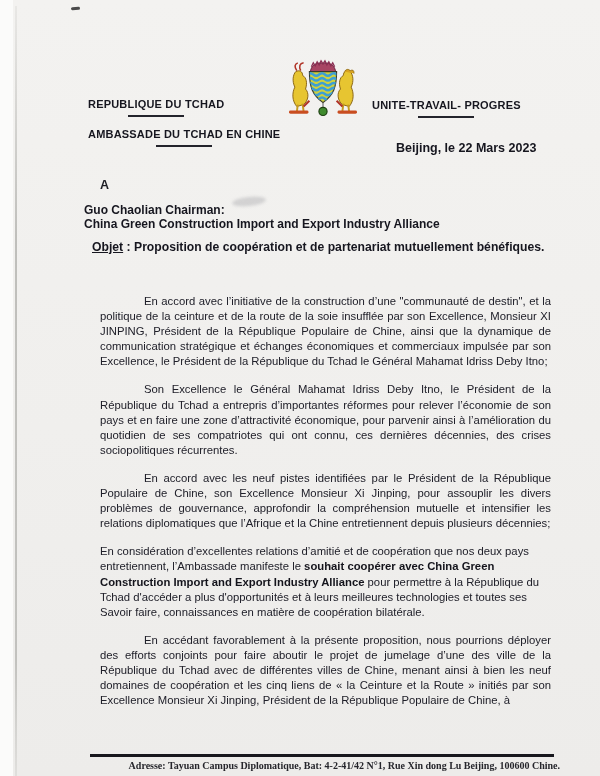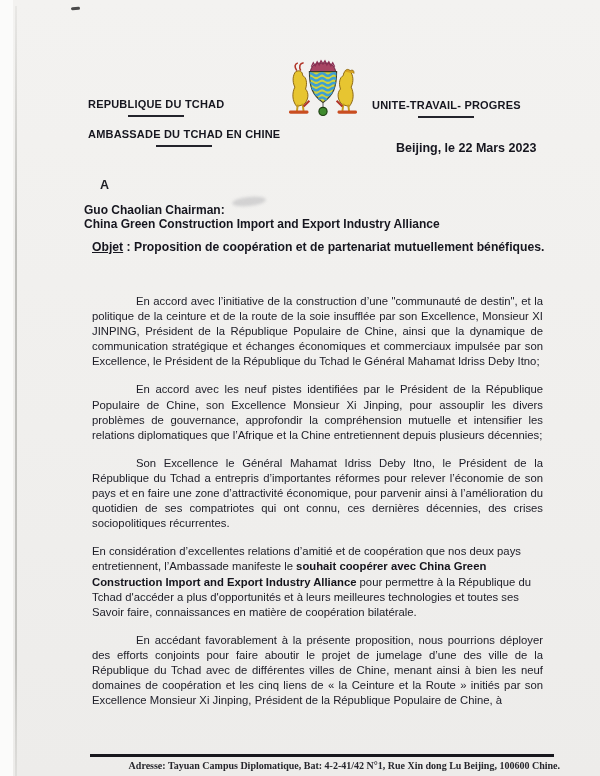--- a/index.html
+++ b/index.html
@@ -34,21 +34,21 @@
   .ref-number{font-family:"Liberation Serif","DejaVu Serif",serif;font-weight:bold;font-size:20px;letter-spacing:1px;vertical-align:-1px;}
   .dateline{position:absolute;left:372px;top:141px;font-weight:bold;font-size:12.5px;color:#16161f;white-space:nowrap;margin-left:24px;}
 
   
   .salutation{position:absolute;left:100px;top:178px;font-weight:bold;font-size:12.5px;}
   .recipient{position:absolute;left:84px;top:203px;font-weight:bold;font-size:12px;line-height:14px;color:#16161f;}
   .subject{position:absolute;left:92px;top:240px;width:474px;font-weight:bold;font-size:12.2px;line-height:15px;color:#16161f;}
   .subject .obj-label{font-weight:600;text-decoration:underline;}
 
   
-  .body-text{position:absolute;left:92px;top:294px;width:451px;height:458px;overflow:hidden;
+  .body-text{position:absolute;left:100px;top:294px;width:451px;height:458px;overflow:hidden;
     font-size:11.3px;line-height:15.1px;color:#20202a;}
   .body-text p{margin:0 0 13px 0;text-align:justify;text-indent:44px;}
   .body-text p.no-indent{text-indent:0;text-align:left;}
   .body-text b{color:#14141c;}
 
   
   .footer-rule{position:absolute;left:90px;top:754px;width:464px;height:2.5px;background:#17171d;}
   .footer-address{position:absolute;left:84px;top:760px;width:476px;text-align:right;
     font-family:Liberation Serif, serif;font-weight:bold;font-size:10px;color:#26262c;white-space:nowrap;}
 </style>
@@ -120,22 +120,22 @@
     <div>Guo Chaolian Chairman:</div>
     <div>China Green Construction Import and Export Industry Alliance</div>
   </div>
 
   <div class="subject">
     <span class="obj-label">Objet</span><span> : </span><span>Proposition de coopération et de partenariat mutuellement bénéfiques.</span>
   </div>
 
   <div class="body-text">
     <p>En accord avec l’initiative de la construction d’une "communauté de destin", et la politique de la ceinture et de la route de la soie insufflée par son Excellence, Monsieur XI JINPING, Président de la République Populaire de Chine, ainsi que la dynamique de communication stratégique et échanges économiques et commerciaux impulsée par son Excellence, le Président de la République du Tchad le Général Mahamat Idriss Deby Itno;</p>
+    <p>Son Excellence le Général Mahamat Idriss Deby Itno, le Président de la République du Tchad a entrepris d’importantes réformes pour relever l’économie de son pays et en faire une zone d’attractivité économique, pour parvenir ainsi à l’amélioration du quotidien de ses compatriotes qui ont connu, ces dernières décennies, des crises sociopolitiques récurrentes.</p>
     <p>En accord avec les neuf pistes identifiées par le Président de la République Populaire de Chine, son Excellence Monsieur Xi Jinping, pour assouplir les divers problèmes de gouvernance, approfondir la compréhension mutuelle et intensifier les relations diplomatiques que l’Afrique et la Chine entretiennent depuis plusieurs décennies;</p>
-    <p>Son Excellence le Général Mahamat Idriss Deby Itno, le Président de la République du Tchad a entrepris d’importantes réformes pour relever l’économie de son pays et en faire une zone d’attractivité économique, pour parvenir ainsi à l’amélioration du quotidien de ses compatriotes qui ont connu, ces dernières décennies, des crises sociopolitiques récurrentes.</p>
     <p class="no-indent"><span>En considération d’excellentes relations d’amitié et de coopération que nos deux pays entretiennent, l’Ambassade manifeste le </span><b>souhait coopérer avec  China Green Construction Import and Export Industry Alliance</b><span> pour permettre à la République du Tchad d'accéder a plus d'opportunités et à leurs meilleures technologies et toutes ses Savoir faire, connaissances en matière de coopération bilatérale.</span></p>
     <p>En accédant favorablement à la présente proposition, nous pourrions déployer des efforts conjoints pour faire aboutir le projet de jumelage d’une des ville de la République du Tchad avec de différentes villes de Chine, menant ainsi à bien les neuf domaines de coopération et les cinq liens de « la Ceinture et la Route » initiés par son Excellence Monsieur Xi Jinping, Président de la République Populaire de Chine, à</p>
   </div>
 
   <div class="footer-rule"></div>
   <div class="footer-address">Adresse: Tayuan Campus Diplomatique, Bat: 4-2-41/42 N°1, Rue Xin dong Lu Beijing, 100600 Chine.</div>
 
 </div>
 
 </body></html>

